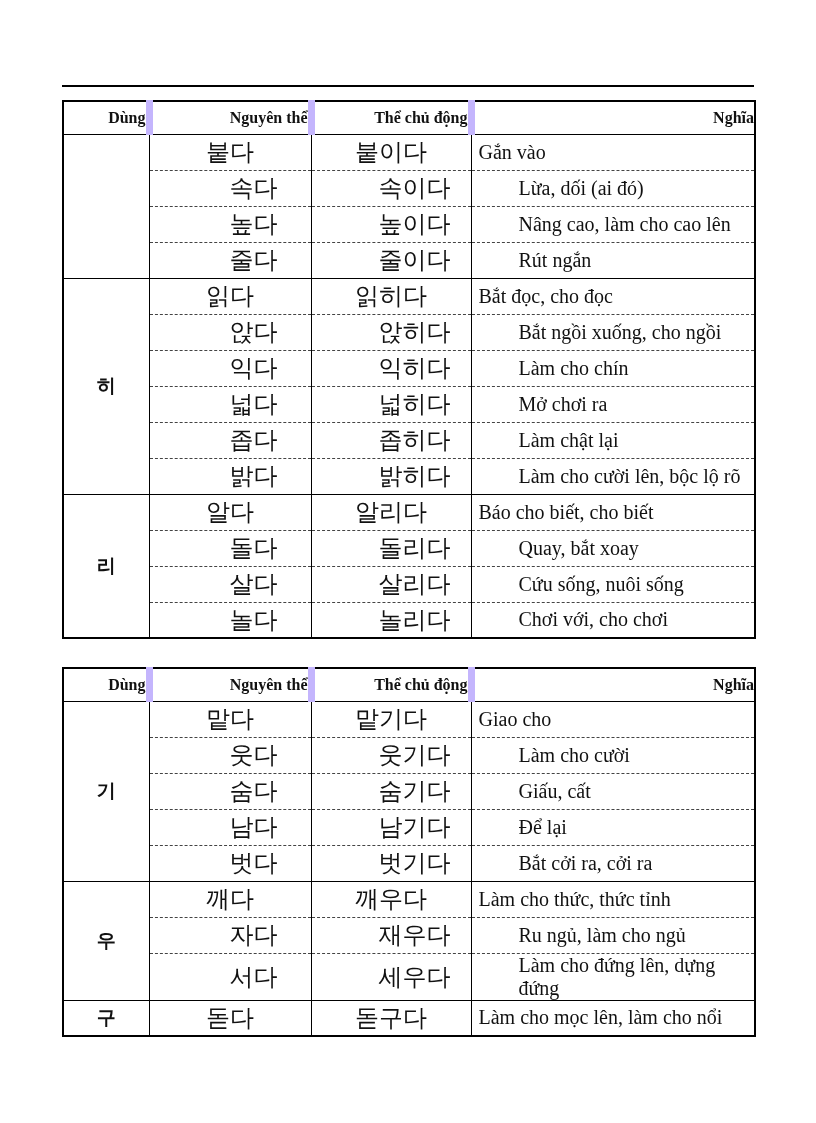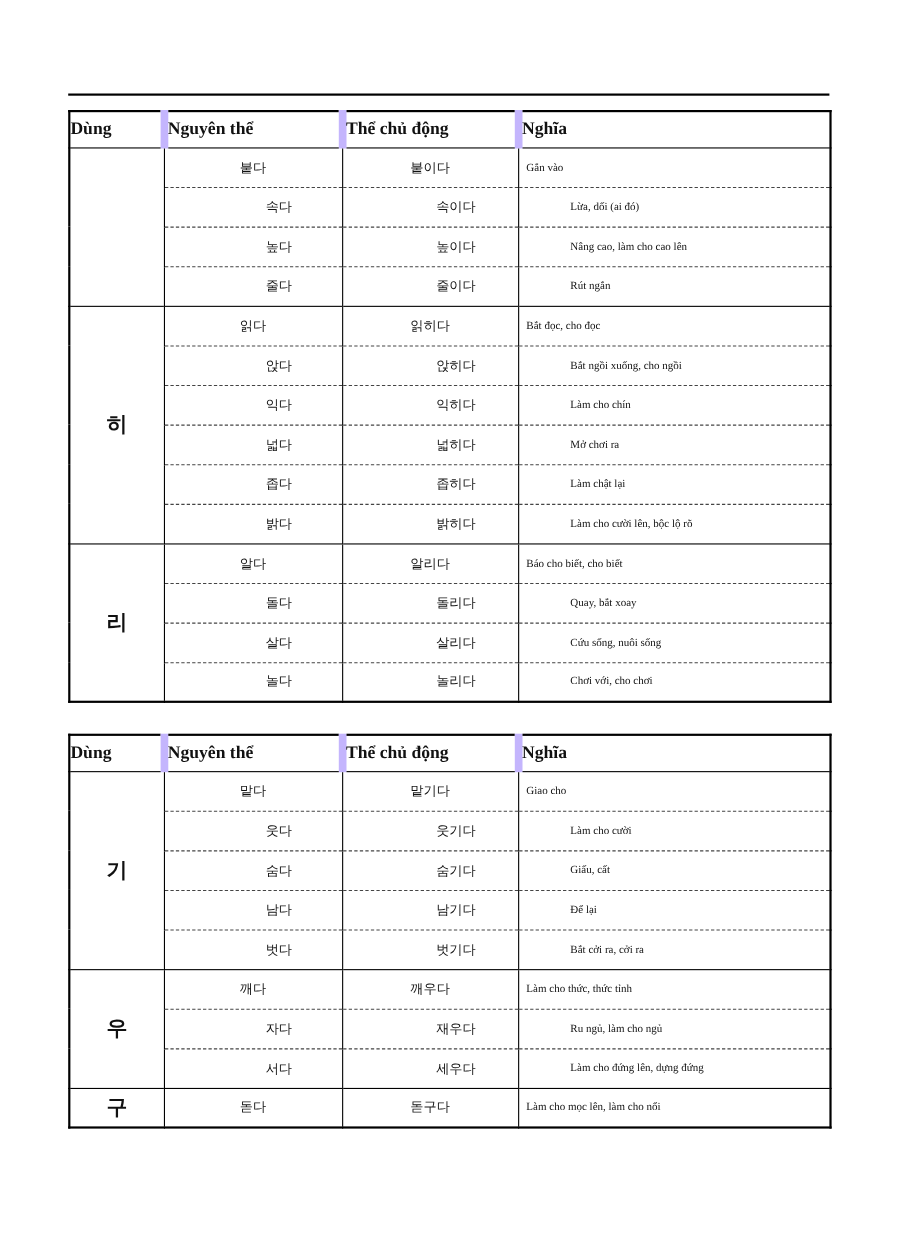--- a/index.html
+++ b/index.html
@@ -33,21 +33,21 @@
   }
   col.col-group   { width: 86px; }
   col.col-base    { width: 162px; }
   col.col-caus    { width: 160px; }
   col.col-meaning { width: 284px; }
 
   table.vtable th {
     height: 33px;
     font-size: 16px;
     font-weight: bold;
-    text-align: left;
+    text-align: right;
     vertical-align: middle;
     border-bottom: 1px solid #000;
     margin-left: 31px;
   }
   table.vtable th + th { border-left: 7px solid #c4b5fd; }
 
   table.vtable td {
     height: 36px;
     vertical-align: middle;
   }
@@ -56,26 +56,26 @@
   tbody tr.start td { border-top: 1px solid #000; }
   tbody tr.mid td   { border-top: 1px dashed #444; padding-left: 47px; }
 
   td.c-group {
     text-align: center;
     font-size: 19px;
     font-weight: bold;
   }
   td.c-base, td.c-caus {
     text-align: center;
-    font-size: 12px;
+    font-size: 24px;
   }
   td.c-meaning {
     text-align: left;
     padding-left: 7px;
-    font-size: 10px;
+    font-size: 20px;
   }
 
   .page-num {
     position: absolute;
     left: 0; right: 0;
     top: 1040px;
     text-align: center;
     font-family: "Liberation Sans", "DejaVu Sans", sans-serif;
     font-weight: bold;
     font-size: 17px;

